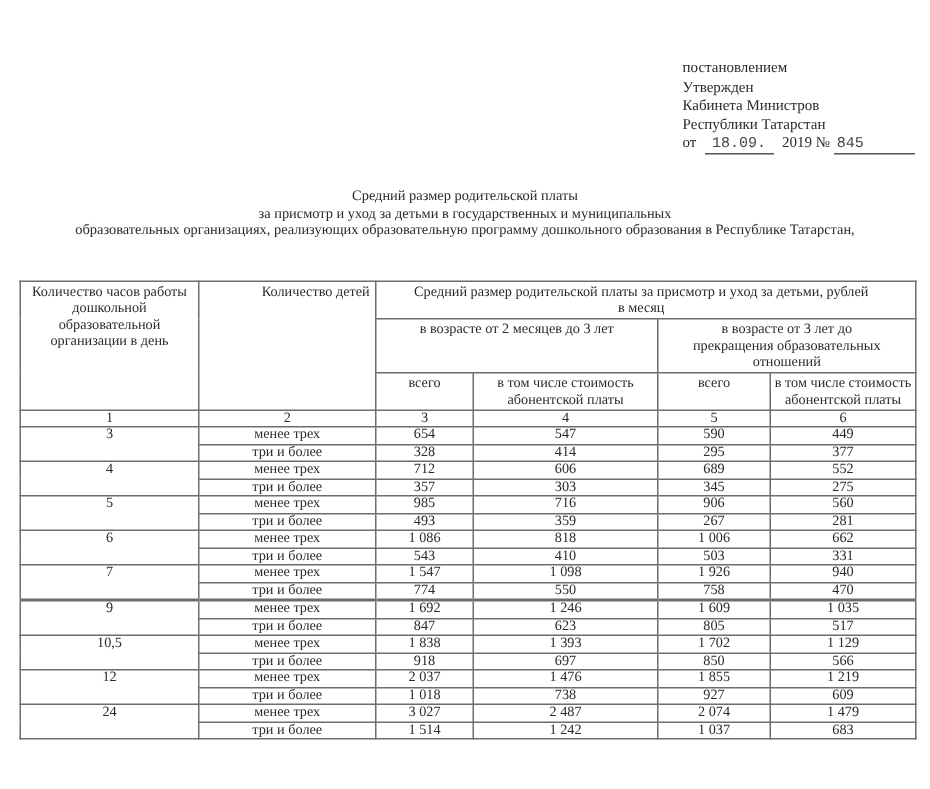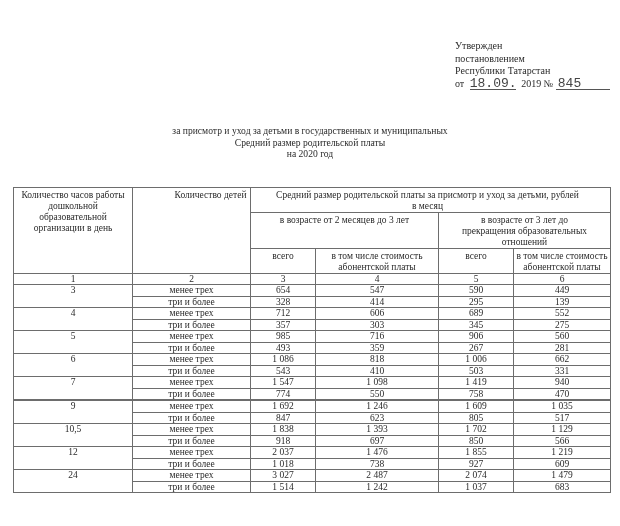--- a/index.html
+++ b/index.html
@@ -9,21 +9,21 @@
     color: #2a2a2a;
   }
   .approval {
     position: absolute; left: 455px; top: 40px;
     font-size: 10px; line-height: 12.5px;
   }
   .approval .line { white-space: nowrap; }
   .approval .u {
     display: inline-block; border-bottom: 1px solid #555;
     font-family: "Liberation Mono", "DejaVu Sans Mono", monospace;
-    font-size: 13px; color: #444; line-height: 10px;
+    font-size: 10px; color: #444; line-height: 10px;
   }
   .approval .u.date { width: 46px; text-align: center; margin: 0 3px; }
   .approval .u.num { width: 52px; padding-left: 2px; }
   .title {
     position: absolute; left: 0; top: 125px; width: 620px;
     text-align: center; font-size: 9.6px; line-height: 11.5px;
   }
   table.main {
     position: absolute; left: 13px; top: 187px;
     width: 598px; border-collapse: collapse;
@@ -38,36 +38,37 @@
   table.main .h-kids { width: 75px; padding-left: 40px; }
   table.main .num-row td { height: 10px; line-height: 10px; }
   table.main .data td { height: 10.5px; line-height: 10.5px; padding-top: 0; padding-bottom: 0; }
   table.main td.hours { vertical-align: top; }
   table.main tr.gap td { border-top: 2px solid #6d6d6d; }
 </style>
 </head>
 <body>
 
 <div class="approval">
+  <div class="line">постановлением</div>
   <div class="line">Утвержден</div>
-  <div class="line">постановлением</div>
+  <div class="line">Кабинета Министров</div>
   <div class="line">Республики Татарстан</div>
   <div class="line">
     <span>от</span>
     <span class="u date">18.09.</span>
     <span>2019</span>
     <span>№</span>
     <span class="u num">845</span>
   </div>
 </div>
 
 <div class="title">
+  <div>Средний размер родительской платы</div>
   <div>за присмотр и уход за детьми в государственных и муниципальных</div>
-  <div>Средний размер родительской платы</div>
-  <div>на 2020 год</div>
+  <div>образовательных организациях, реализующих образовательную программу дошкольного образования в Республике Татарстан,</div>
 </div>
 
 <table class="main">
   <tbody id="tbody">
     <tr class="hdr">
       <td class="h-hours" rowspan="3">Количество часов работы дошкольной образовательной организации в день</td>
       <td class="h-kids" rowspan="3">Количество детей</td>
       <td colspan="4" style="padding-left:24px;padding-right:30px;">Средний размер родительской платы за присмотр и уход за детьми, рублей в месяц</td>
     </tr>
     <tr class="hdr">
@@ -94,21 +95,21 @@
         <td>654</td>
         <td>547</td>
         <td>590</td>
         <td>449</td>
       </tr>
       <tr class="data">
         <td>три и более</td>
         <td>328</td>
         <td>414</td>
         <td>295</td>
-        <td>139</td>
+        <td>377</td>
       </tr>
       <tr class="data">
         <td rowspan="2" class="hours">4</td>
         <td>менее трех</td>
         <td>712</td>
         <td>606</td>
         <td>689</td>
         <td>552</td>
       </tr>
       <tr class="data">
@@ -146,21 +147,21 @@
         <td>543</td>
         <td>410</td>
         <td>503</td>
         <td>331</td>
       </tr>
       <tr class="data">
         <td rowspan="2" class="hours">7</td>
         <td>менее трех</td>
         <td>1 547</td>
         <td>1 098</td>
-        <td>1 419</td>
+        <td>1 926</td>
         <td>940</td>
       </tr>
       <tr class="data">
         <td>три и более</td>
         <td>774</td>
         <td>550</td>
         <td>758</td>
         <td>470</td>
       </tr>
       <tr class="data gap">

